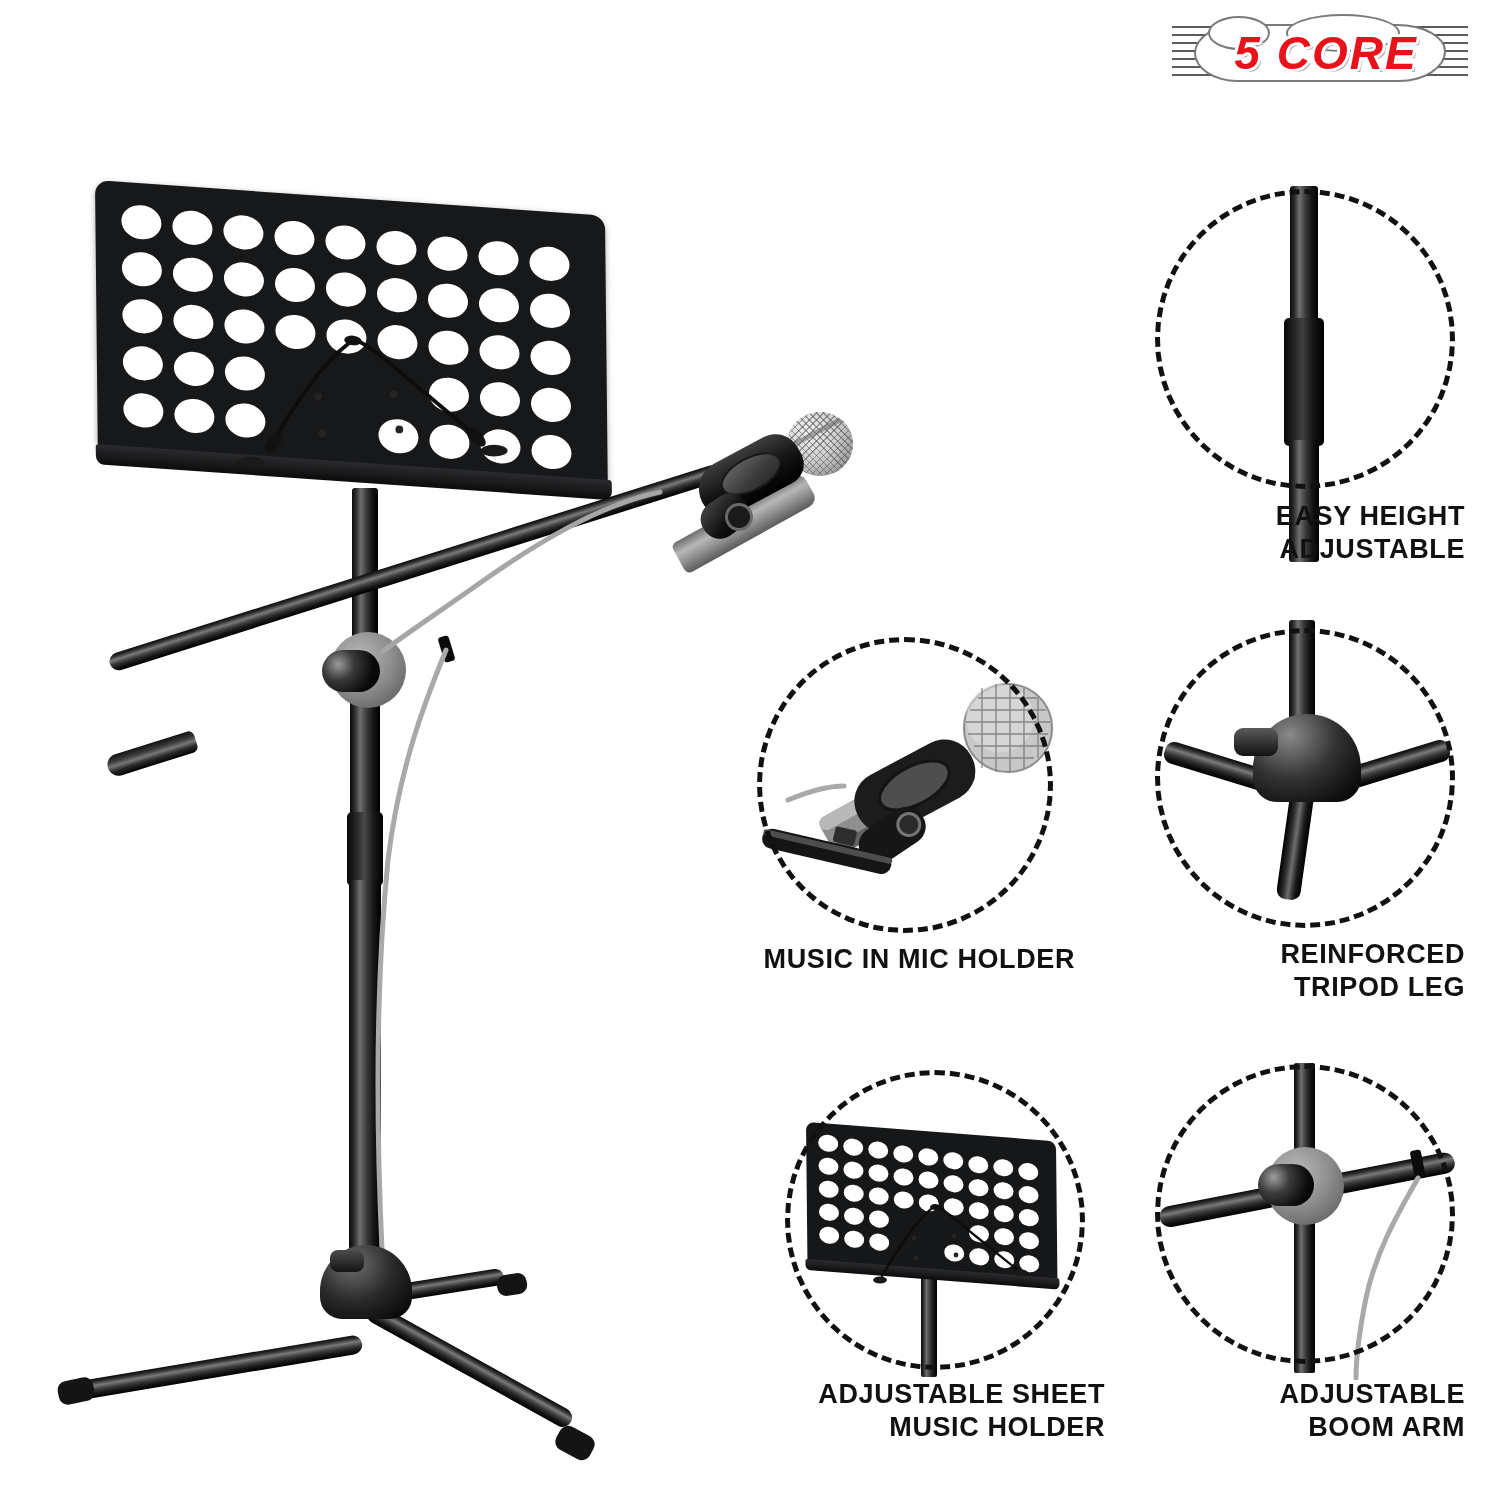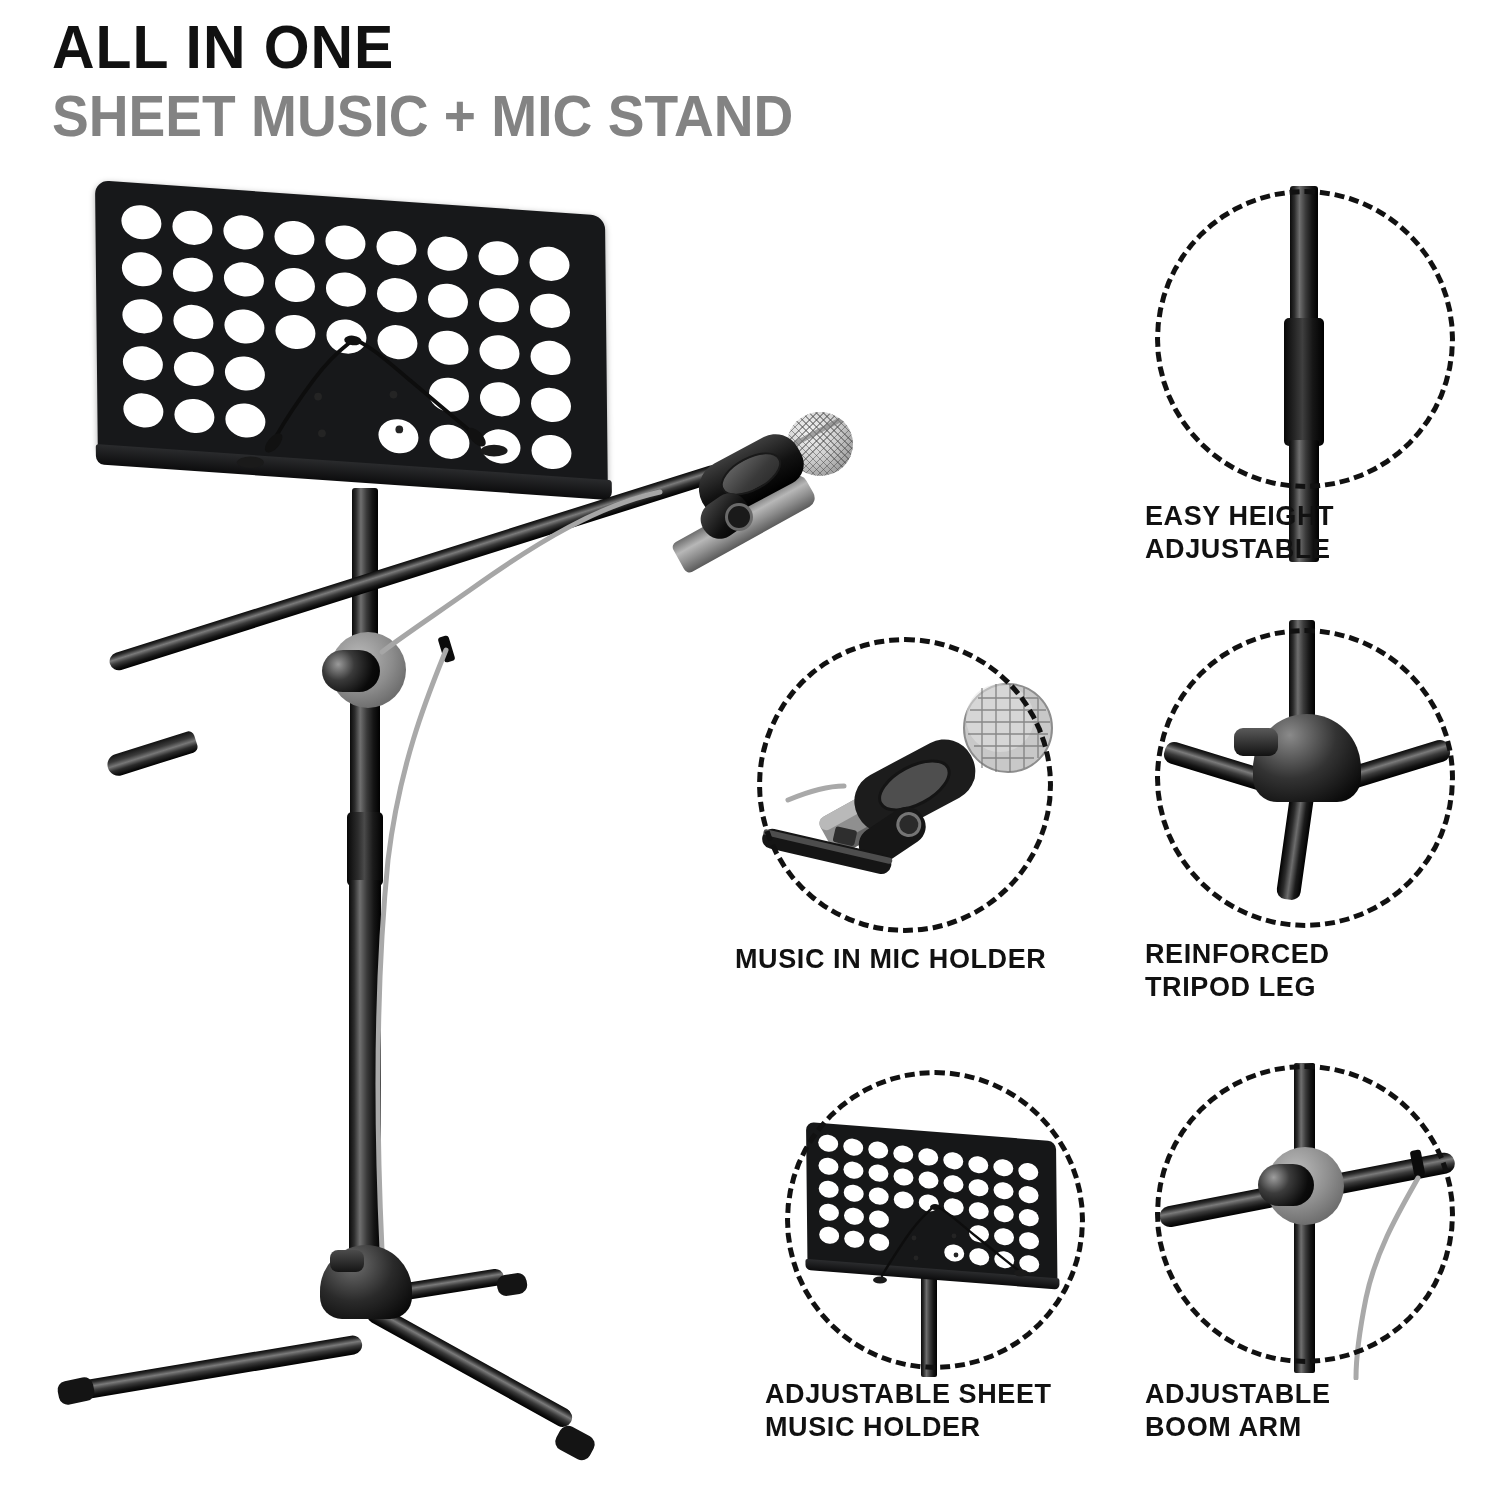--- a/index.html
+++ b/index.html
@@ -197,21 +197,21 @@
   .foot{position:absolute;background:#141414;border-radius:9px;}
 
   
   .callout{position:absolute;}
   .dcircle{
     position:absolute;border-radius:50%;
     border:5px dashed #111111;
     box-sizing:border-box;
   }
   .clabel{
-    position:absolute;text-align:left;
+    position:absolute;text-align:right;
     font-size:27px;font-weight:bold;color:#111111;
     letter-spacing:.6px;line-height:1.22;white-space:pre-line;
   }
 
   
   .ha-tube-top{position:absolute;left:1290px;top:186px;width:28px;height:140px;border-radius:3px;}
   .ha-sleeve{position:absolute;left:1284px;top:318px;width:40px;height:128px;border-radius:5px;
     background:linear-gradient(90deg,#070707,#262626 26%,#3f3f3f 46%,#161616 72%,#000);}
   .ha-tube-bot{position:absolute;left:1289px;top:440px;width:30px;height:122px;border-radius:3px;}
 
@@ -246,25 +246,34 @@
     background:#0b0b0b;transform:rotate(-11deg);}
 
   
   .mh{position:absolute;left:760px;top:640px;width:300px;height:290px;}
 </style>
 </head>
 <body>
 
 <div class="page">
 
-  <div class="headline">
-    <div class="line1">ALL IN ONE</div>
-    <div class="line2">SHEET MUSIC + MIC STAND</div>
-  </div>
-
+
+  <div class="logo">
+    <div class="staff">
+      <i style="top:6px"></i>
+        <i style="top:14px"></i>
+        <i style="top:22px"></i>
+      <i style="top:30px"></i>
+        <i style="top:38px"></i>
+        <i style="top:46px"></i>
+      <i style="top:54px"></i>
+    </div>
+    <div class="blob"></div>
+    <div class="word">5 CORE</div>
+  </div>
 
   <div class="product">
 
     <div class="desk-wrap">
       <div class="desk">
         <div class="lip"></div>
         <div class="holes" id="main-holes">
             <div class="hole" style="width: 40px; height: 34px; left: 0px; top: 0px;"></div>
             <div class="hole" style="width: 40px; height: 34px; left: 51px; top: 1.6px;"></div>
             <div class="hole" style="width: 40px; height: 34px; left: 102px; top: 3.2px;"></div>

